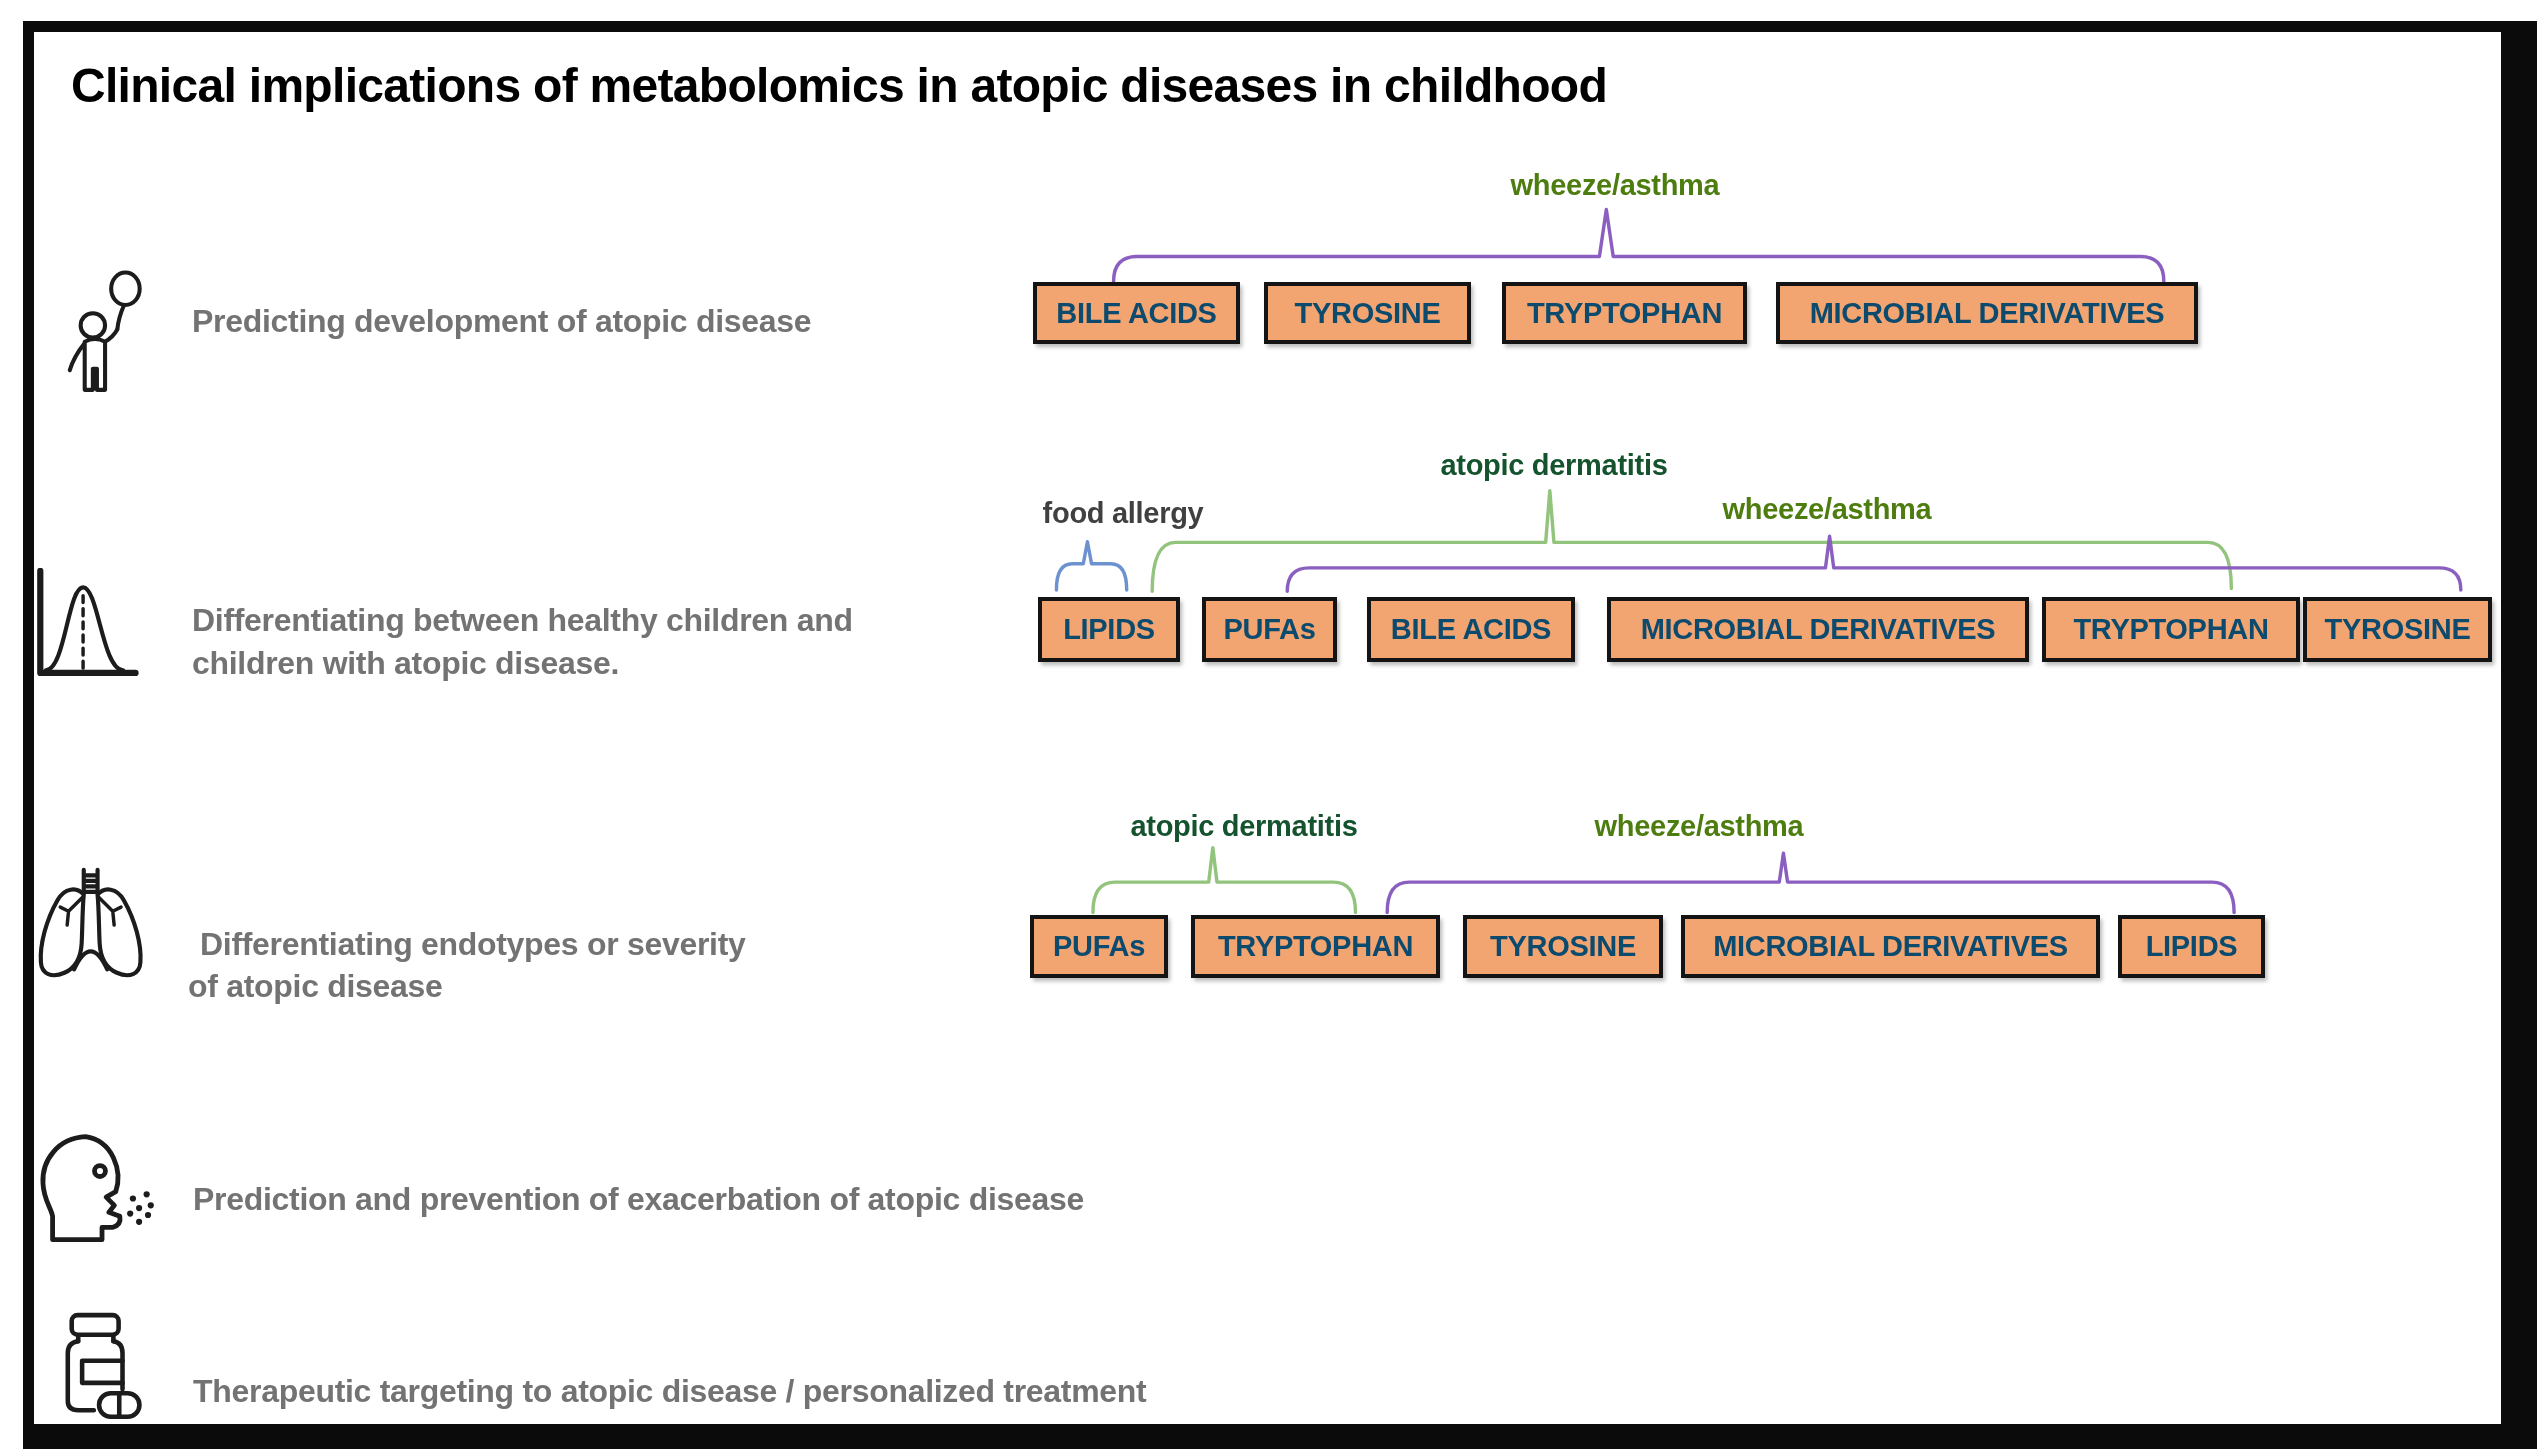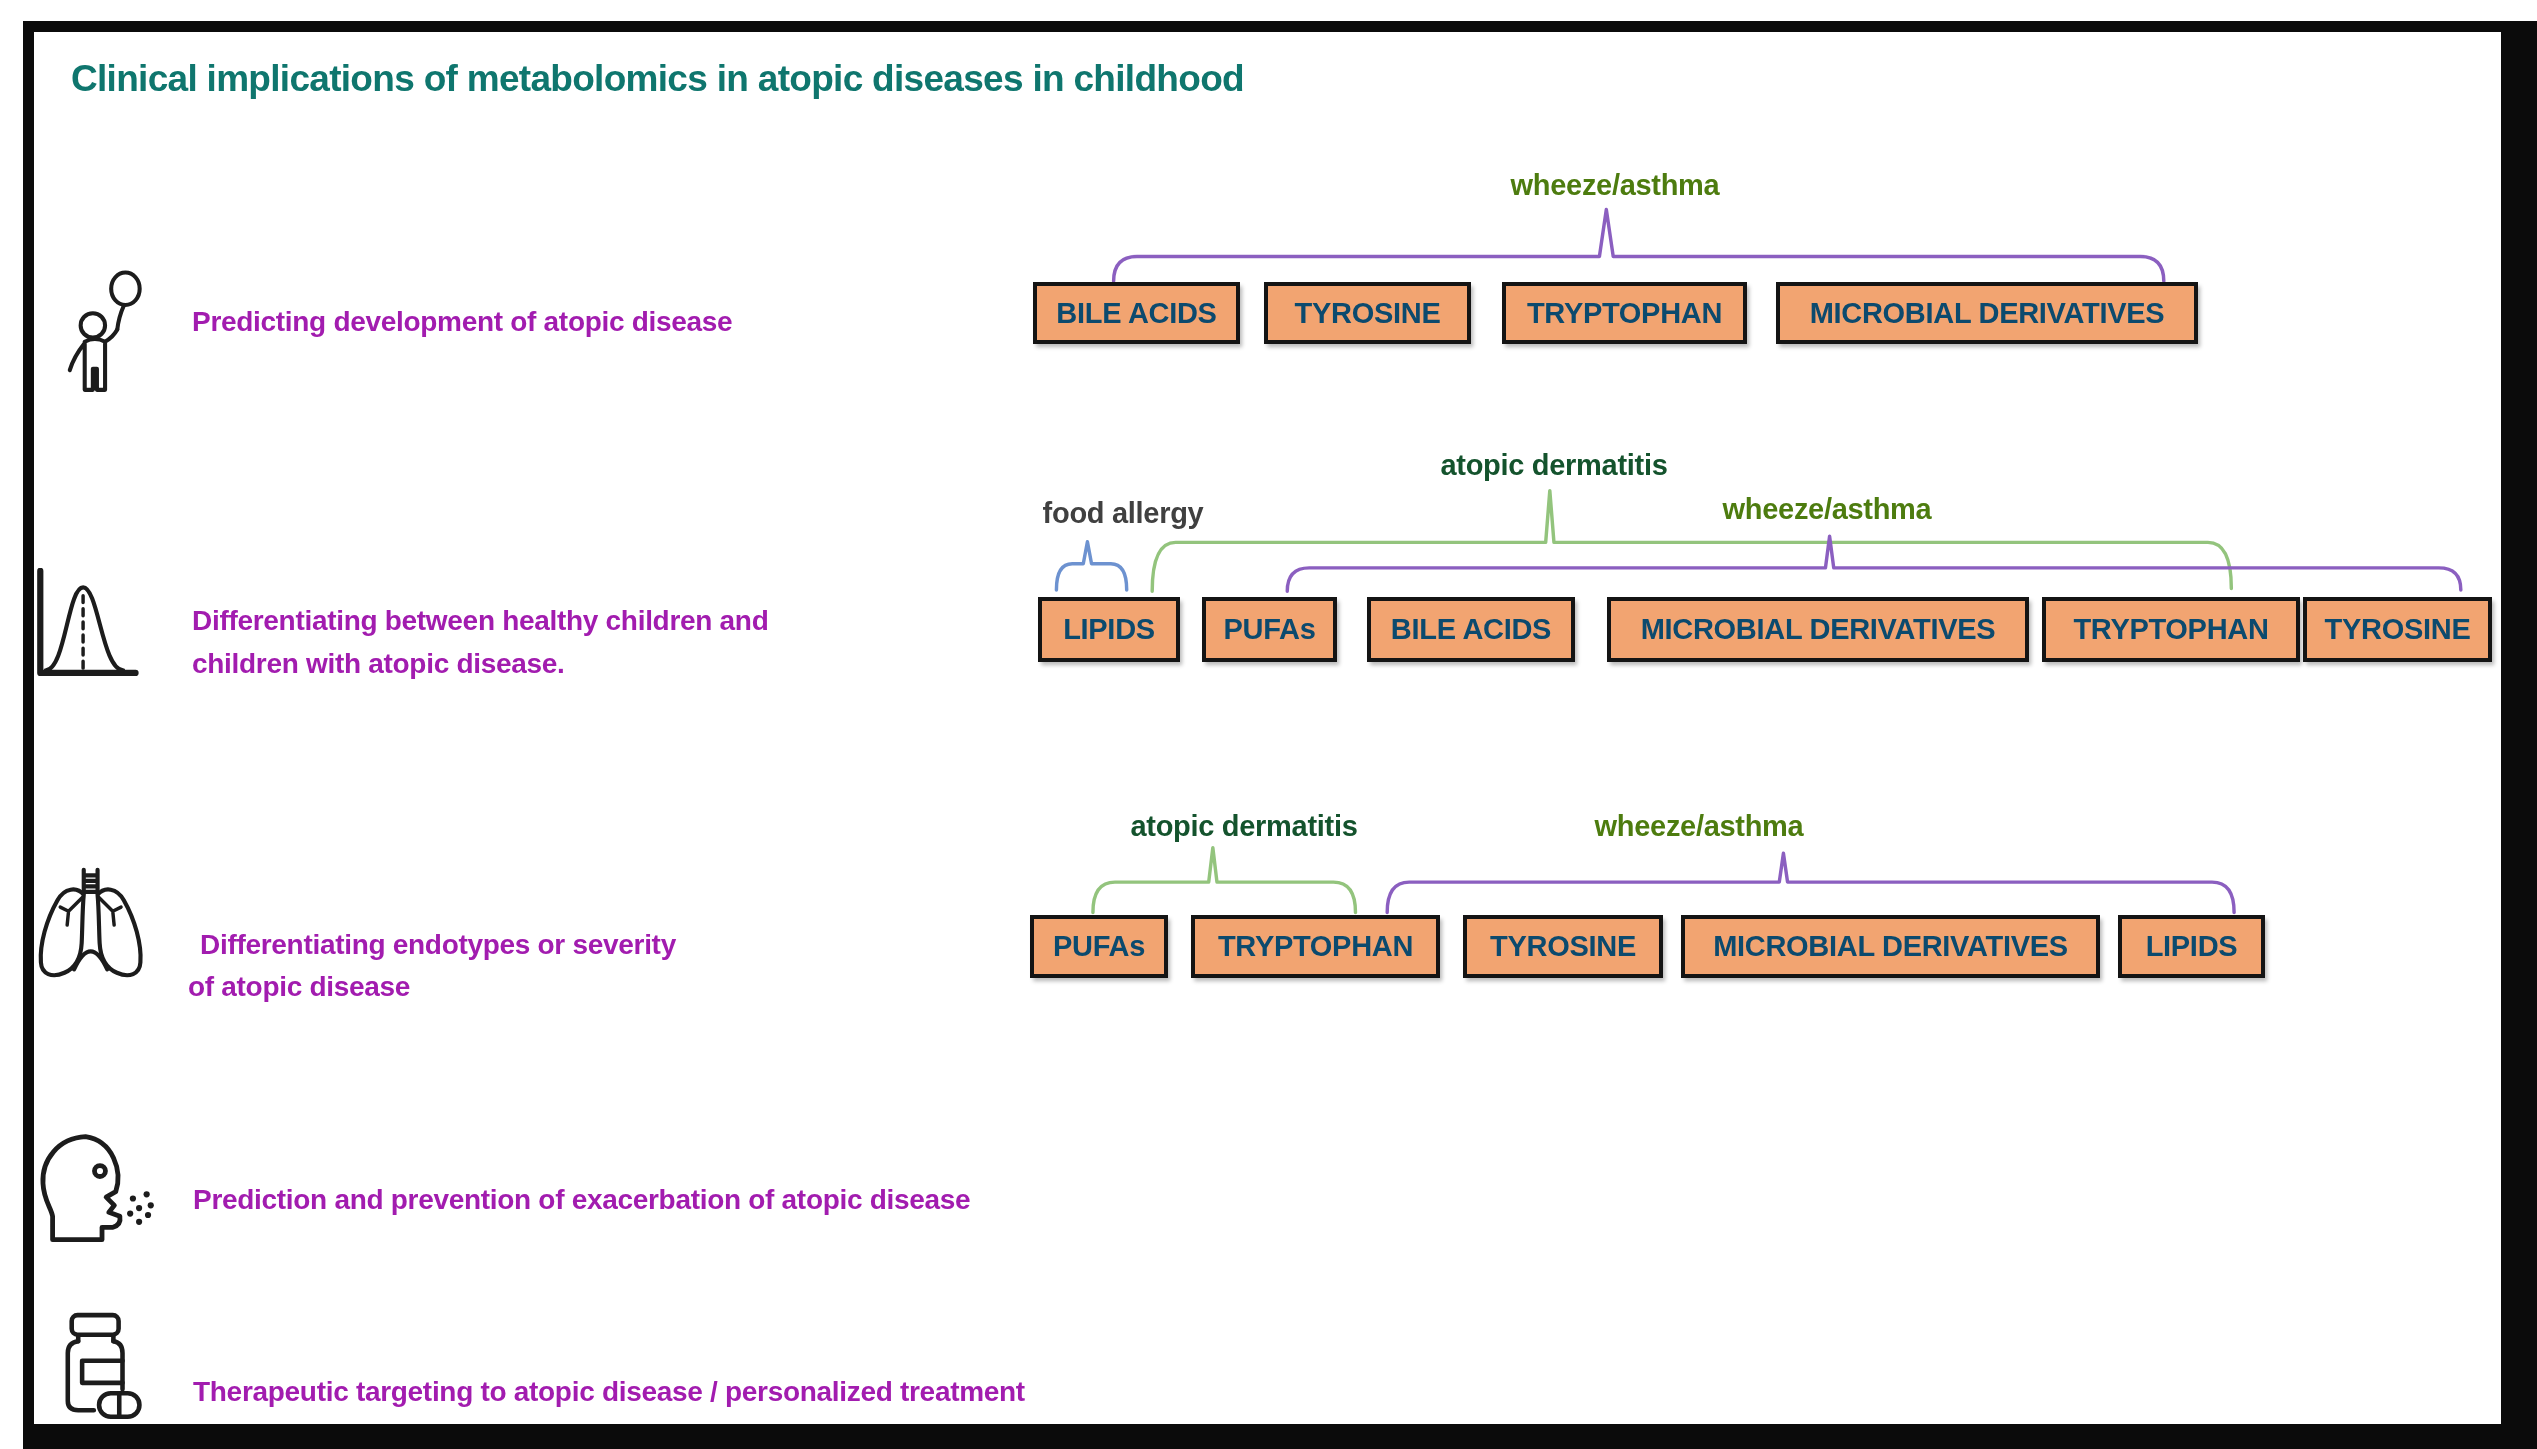--- a/index.html
+++ b/index.html
@@ -6,25 +6,25 @@
   #page{
     position:relative;width:2538px;height:1450px;background:#ffffff;overflow:hidden;
     font-family:"Liberation Sans",sans-serif;
   }
   #frame{
     position:absolute;left:23px;top:20.7px;width:2515px;height:1429px;box-sizing:border-box;
     border-left:11px solid #0b0b0b;border-top:11.7px solid #0b0b0b;
     border-right:37px solid #0b0b0b;border-bottom:26px solid #0b0b0b;
   }
   .title{
-    position:absolute;left:71px;top:58px;font-size:37px;font-weight:bold;color:#0f766e;
+    position:absolute;left:71px;top:58px;font-size:48px;font-weight:bold;color:#000000;
     letter-spacing:-0.7px;white-space:nowrap;
   }
   .redline{
-    position:absolute;color:#a21caf;font-weight:bold;font-size:28px;line-height:39px;
+    position:absolute;color:#737373;font-weight:bold;font-size:32px;line-height:39px;
     white-space:nowrap;letter-spacing:-0.3px;
   }
   .mbox{
     position:absolute;box-sizing:border-box;background:#f2a471;border:4.1px solid #141414;
     display:flex;align-items:center;justify-content:center;color:#0c4a6e;
     font-size:29px;font-weight:bold;white-space:nowrap;
     box-shadow:2.8px 4.1px 4.1px rgba(0,0,0,0.28);letter-spacing:-0.3px;
   }
   .blabel{
     position:absolute;font-weight:bold;font-size:29px;white-space:nowrap;transform:translateX(-50%);

